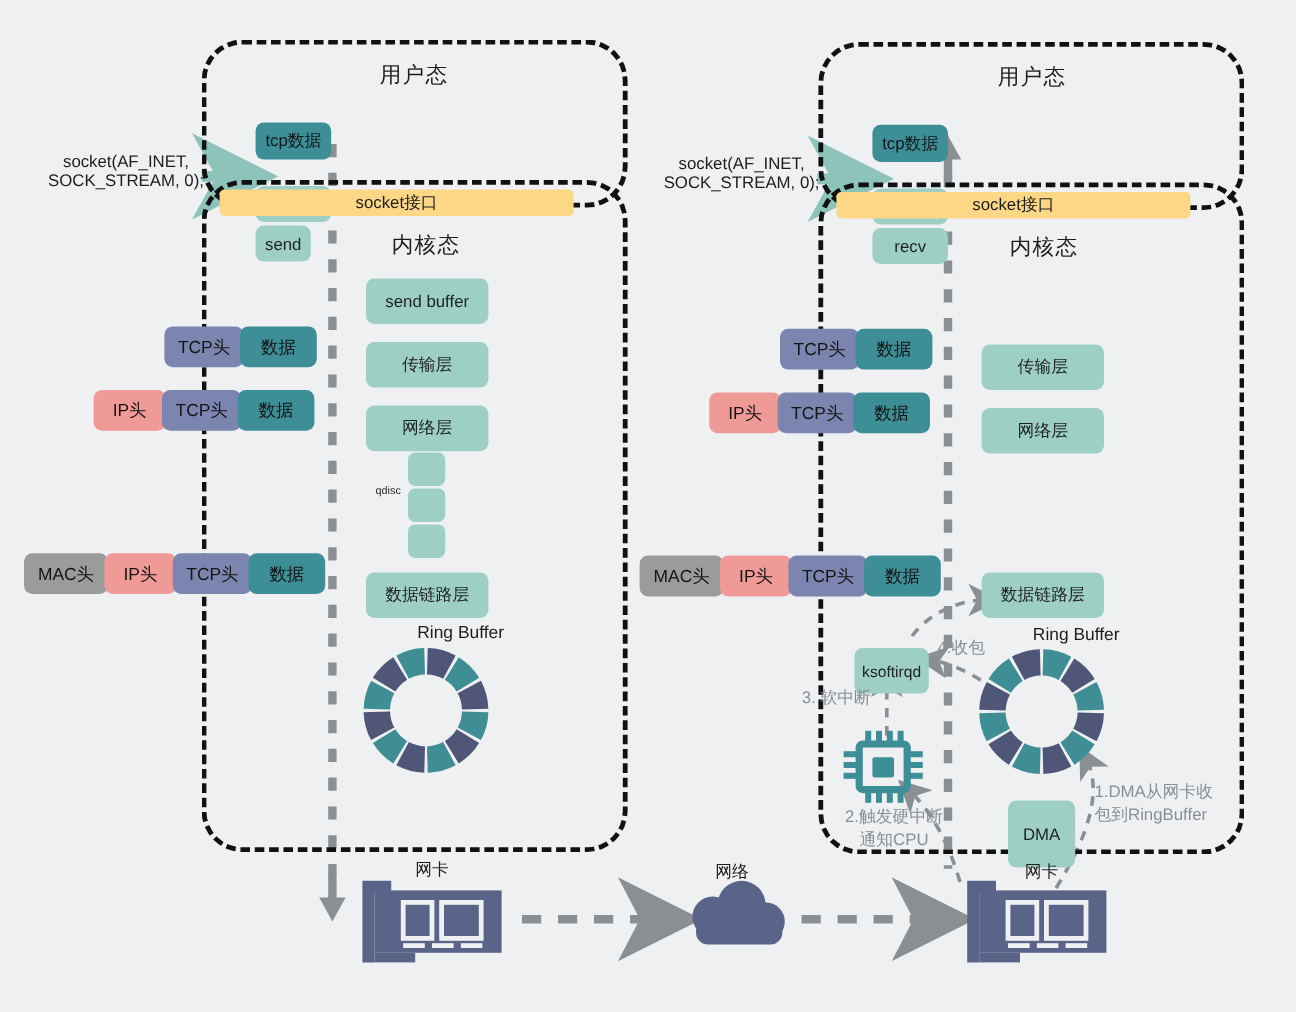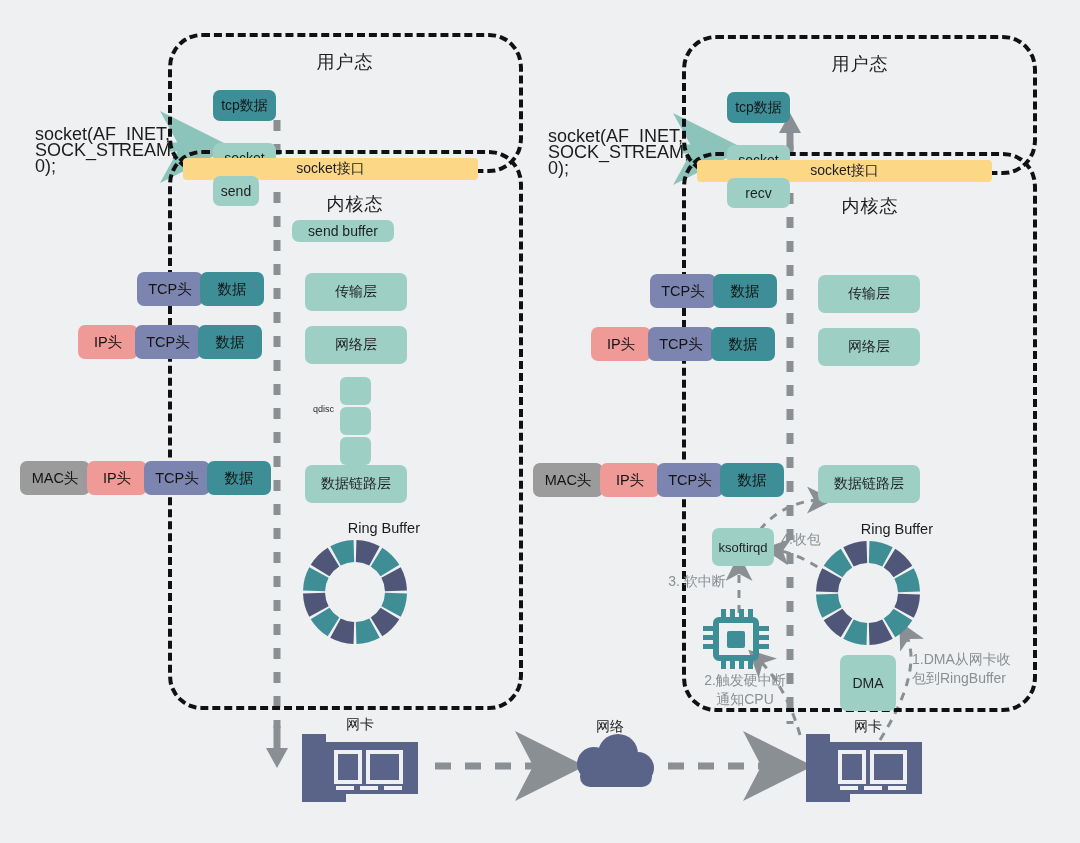--- a/index.html
+++ b/index.html
@@ -19,36 +19,36 @@
     border-radius:34px;
     background:transparent;
   }
 
   
   .mode-title{
     font-size:18px;color:#1c1c1c;text-align:center;font-weight:400;
     letter-spacing:1px;
   }
   .caption{
-    font-size:18px;color:#1d1d1d;line-height:16px;
+    font-size:14px;color:#1d1d1d;text-align:center;line-height:16px;
     white-space:pre-line;
   }
   .gray-note{
     font-size:14px;color:#8a8f94;line-height:19px;text-align:center;
     white-space:pre-line;
   }
   .ringlabel{font-size:14.5px;color:#1c1c1c;text-align:right;font-weight:400;}
   .devlabel{font-size:14px;color:#1c1c1c;text-align:center;}
   .qdisc-label{font-size:9px;color:#2b2b2b;text-align:right;}
 
   
   .node{
     border-radius:7px;
     display:flex;align-items:center;justify-content:center;
-    font-size:14px;color:#1d2024;text-align:right;
+    font-size:14px;color:#1d2024;text-align:right;margin-top:12px;
   }
   .node.kernel{background:#9ecfc4;}
   .node.teal-dark{background:#3d8e96;color:#12181b;}
   .node.small{font-size:13px;}
 
   
   .socket-bar{
     background:#fbd786;
     border-radius:4px;
     display:flex;align-items:center;justify-content:center;
@@ -146,21 +146,21 @@
 SOCK_STREAM, 0);</div>
 
   <div class="abs node teal-dark" style="left:213px;top:90px;width:63px;height:31px;">tcp数据</div>
 
   <div class="abs node kernel" style="left:213px;top:143px;width:63px;height:30px;">socket</div>
 
   <div class="abs socket-bar" style="left:183px;top:158px;width:295px;height:22px;">socket接口</div>
 
   <div class="abs node kernel" style="left:213px;top:176px;width:46px;height:30px;">send</div>
 
-  <div class="abs node kernel" style="left:292px;top:220px;width:102px;height:22px;">send buffer</div>
+  <div class="abs node kernel" style="left:305px;top:220px;width:102px;height:38px;">send buffer</div>
   <div class="abs node kernel" style="left:305px;top:273px;width:102px;height:38px;">传输层</div>
   <div class="abs node kernel" style="left:305px;top:326px;width:102px;height:38px;">网络层</div>
   <div class="abs node kernel" style="left:305px;top:465px;width:102px;height:38px;">数据链路层</div>
 
   <div class="abs qbox" style="left:340px;top:377px;width:31px;height:28px;"></div>
   <div class="abs qbox" style="left:340px;top:407px;width:31px;height:28px;"></div>
   <div class="abs qbox" style="left:340px;top:437px;width:31px;height:28px;"></div>
   <div class="abs qdisc-label" style="left:296px;top:404px;width:38px;">qdisc</div>
 
   <div class="abs ringlabel" style="left:290px;top:520px;width:130px;">Ring Buffer</div>

